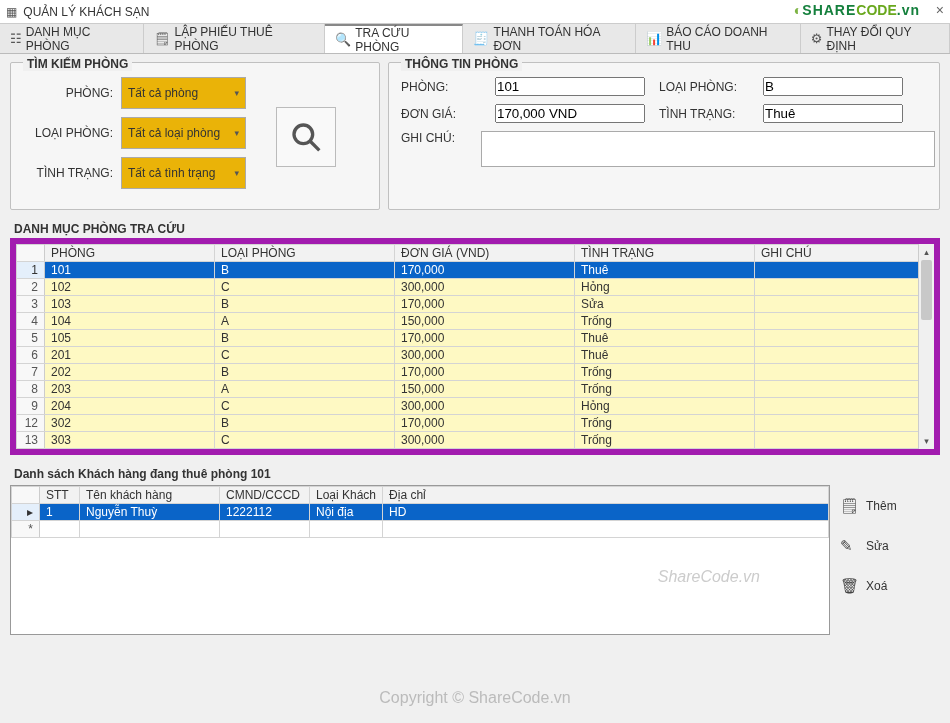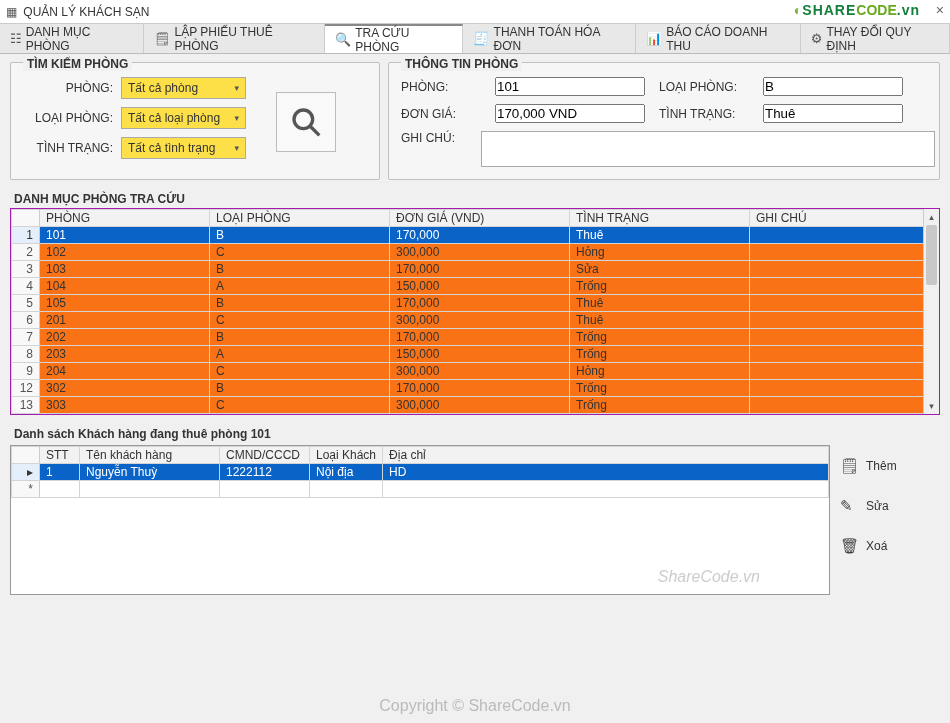--- a/index.html
+++ b/index.html
@@ -68,23 +68,23 @@
   font-size: 12px;
 }
 .groupbox-inner { margin-top: -10px; }
 
 .search-box { width: 370px; }
 .info-box { flex: 1; }
 
 .form-row { display: flex; align-items: center; margin-bottom: 8px; }
 .form-row label { width: 90px; text-align: right; margin-right: 8px; }
 .form-row .sel, .form-row .inp {
-  height: 22px;
+  height: 32px;
   border: 1px solid #aaa;
-  background: #fde047;
+  background: #eab308;
   padding: 0 6px;
   font-size: 12px;
 }
 .form-row .sel { width: 125px; display:flex; align-items:center; justify-content:space-between; }
 .form-row .sel .chev { font-size: 9px; color: #555; }
 .search-flex { display:flex; align-items:center; gap:20px; }
 .search-icon-btn {
   width: 60px; height: 60px;
   border: 1px solid #bbb;
   background: #f9f9f9;
@@ -100,22 +100,22 @@
 .ghichu-row { display:flex; margin-top:8px; }
 .ghichu-row label { width: 80px; }
 .ghichu-row .ta { flex:1; height: 36px; border:1px solid #aaa; background:#fff; }
 
 .section-title {
   font-weight: 700;
   margin: 12px 0 2px 4px;
   font-size: 12px;
 }
 .table-wrap {
-  border: 1px solid #a21caf;
-  background: #f97316;
+  border: 6px solid #a21caf;
+  background: #fef9c3;
   position: relative;
 }
 .table {
   width: 100%;
   border-collapse: collapse;
   font-size: 12px;
 }
 .table th, .table td {
   border: 1px solid #d4d4d4;
   padding: 1px 6px;
@@ -136,21 +136,21 @@
 .lower-left { flex:1; }
 .lower-right { width:100px; display:flex; flex-direction:column; gap:22px; padding-top:30px; }
 .cust-title { font-weight:700; margin: 0 0 4px 4px; }
 .cust-table-wrap { border:1px solid #999; background:#fff; height:150px; }
 
 .action-btn { display:flex; align-items:center; gap:8px; cursor:pointer; color:#333; }
 .action-btn .aicon { width:18px; font-size:15px; color:#444; }
 
 .wm-center { position:absolute; left:50%; transform:translateX(-50%); color:#bbb; font-size:16px; pointer-events:none; }
 .wm1 { top: 568px; right:190px; left:auto; transform:none; color:#ccc; font-size:16px; font-style:italic; }
-.wm2 { bottom: 8px; font-weight:500; }
+.wm2 { bottom: 16px; font-weight:500; }
 </style>
 </head>
 <body>
 
 <div class="titlebar">
   <span class="grid-icon">▦</span>
   <span>QUẢN LÝ KHÁCH SẠN</span>
   <span class="watermark-logo">
     <span class="g">◐</span>
     <span class="text1">SHARE</span>

